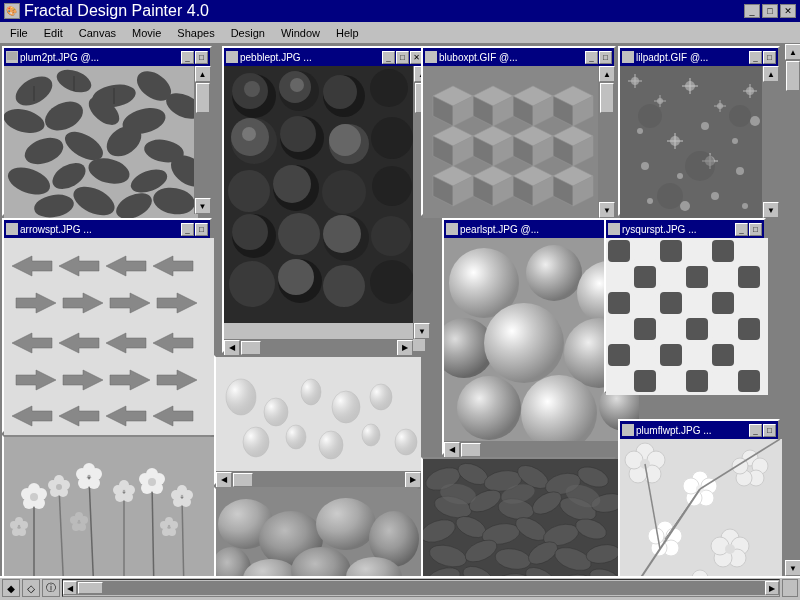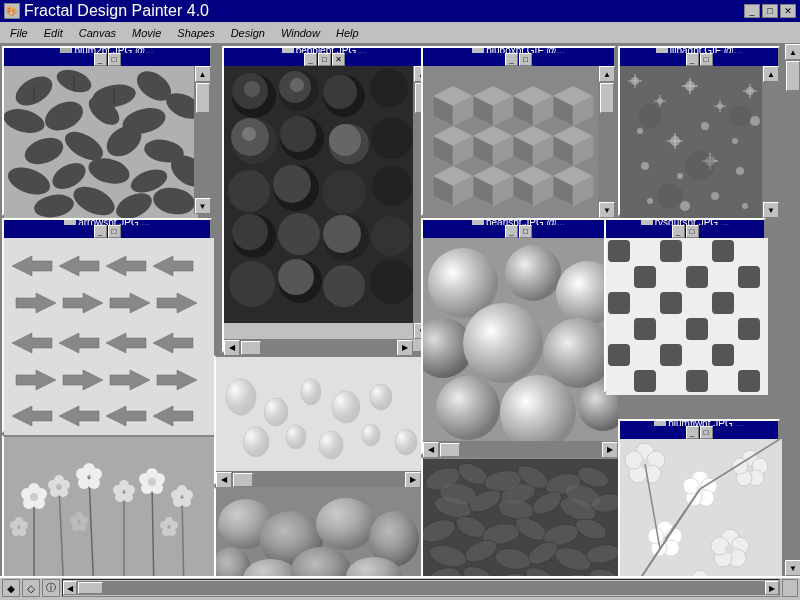--- a/index.html
+++ b/index.html
@@ -66,21 +66,20 @@
       height: 22px;
       display: flex;
       align-items: center;
       padding: 0 2px;
       border-bottom: 1px solid #808080;
     }
     .menu-item {
       padding: 2px 8px;
       font-size: 11px;
       cursor: pointer;
-      font-style: italic;
     }
 
     
     .main-area {
       background: #808080;
       width: 800px;
       height: 554px;
       position: relative;
       overflow: hidden;
     }
@@ -95,21 +94,20 @@
     }
     .mdi-titlebar {
       background: #000080;
       color: white;
       height: 18px;
       display: flex;
       align-items: center;
       padding: 0 2px;
       justify-content: space-between;
       font-size: 10px;
-      flex-direction: column;
     }
     .mdi-title-left {
       display: flex;
       align-items: center;
       gap: 2px;
       overflow: hidden;
       flex: 1;
     }
     .mdi-title-icon {
       width: 12px;
@@ -639,21 +637,21 @@
 
           <polygon points="8,178 28,168 28,173 48,173 48,183 28,183 28,188"></polygon>
           <polygon points="55,178 75,168 75,173 95,173 95,183 75,183 75,188"></polygon>
           <polygon points="102,178 122,168 122,173 142,173 142,183 122,183 122,188"></polygon>
           <polygon points="149,178 169,168 169,173 189,173 189,183 169,183 169,188"></polygon>
         </g>
       </svg>
     </div>
   </div>
 
-  <div class="mdi-window" style="left:421px; top:174px; width:195px; height:237px;">
+  <div class="mdi-window" style="left:442px; top:174px; width:195px; height:237px;">
     <div class="mdi-titlebar">
       <div class="mdi-title-left">
         <div class="mdi-title-icon">
           <svg width="12" height="12" viewBox="0 0 12 12">
               <rect width="12" height="12" fill="#c0c0c0"></rect>
             </svg>
         </div>
         <span class="mdi-title-text">pearlspt.JPG @...</span>
       </div>
       <div class="mdi-btns">

